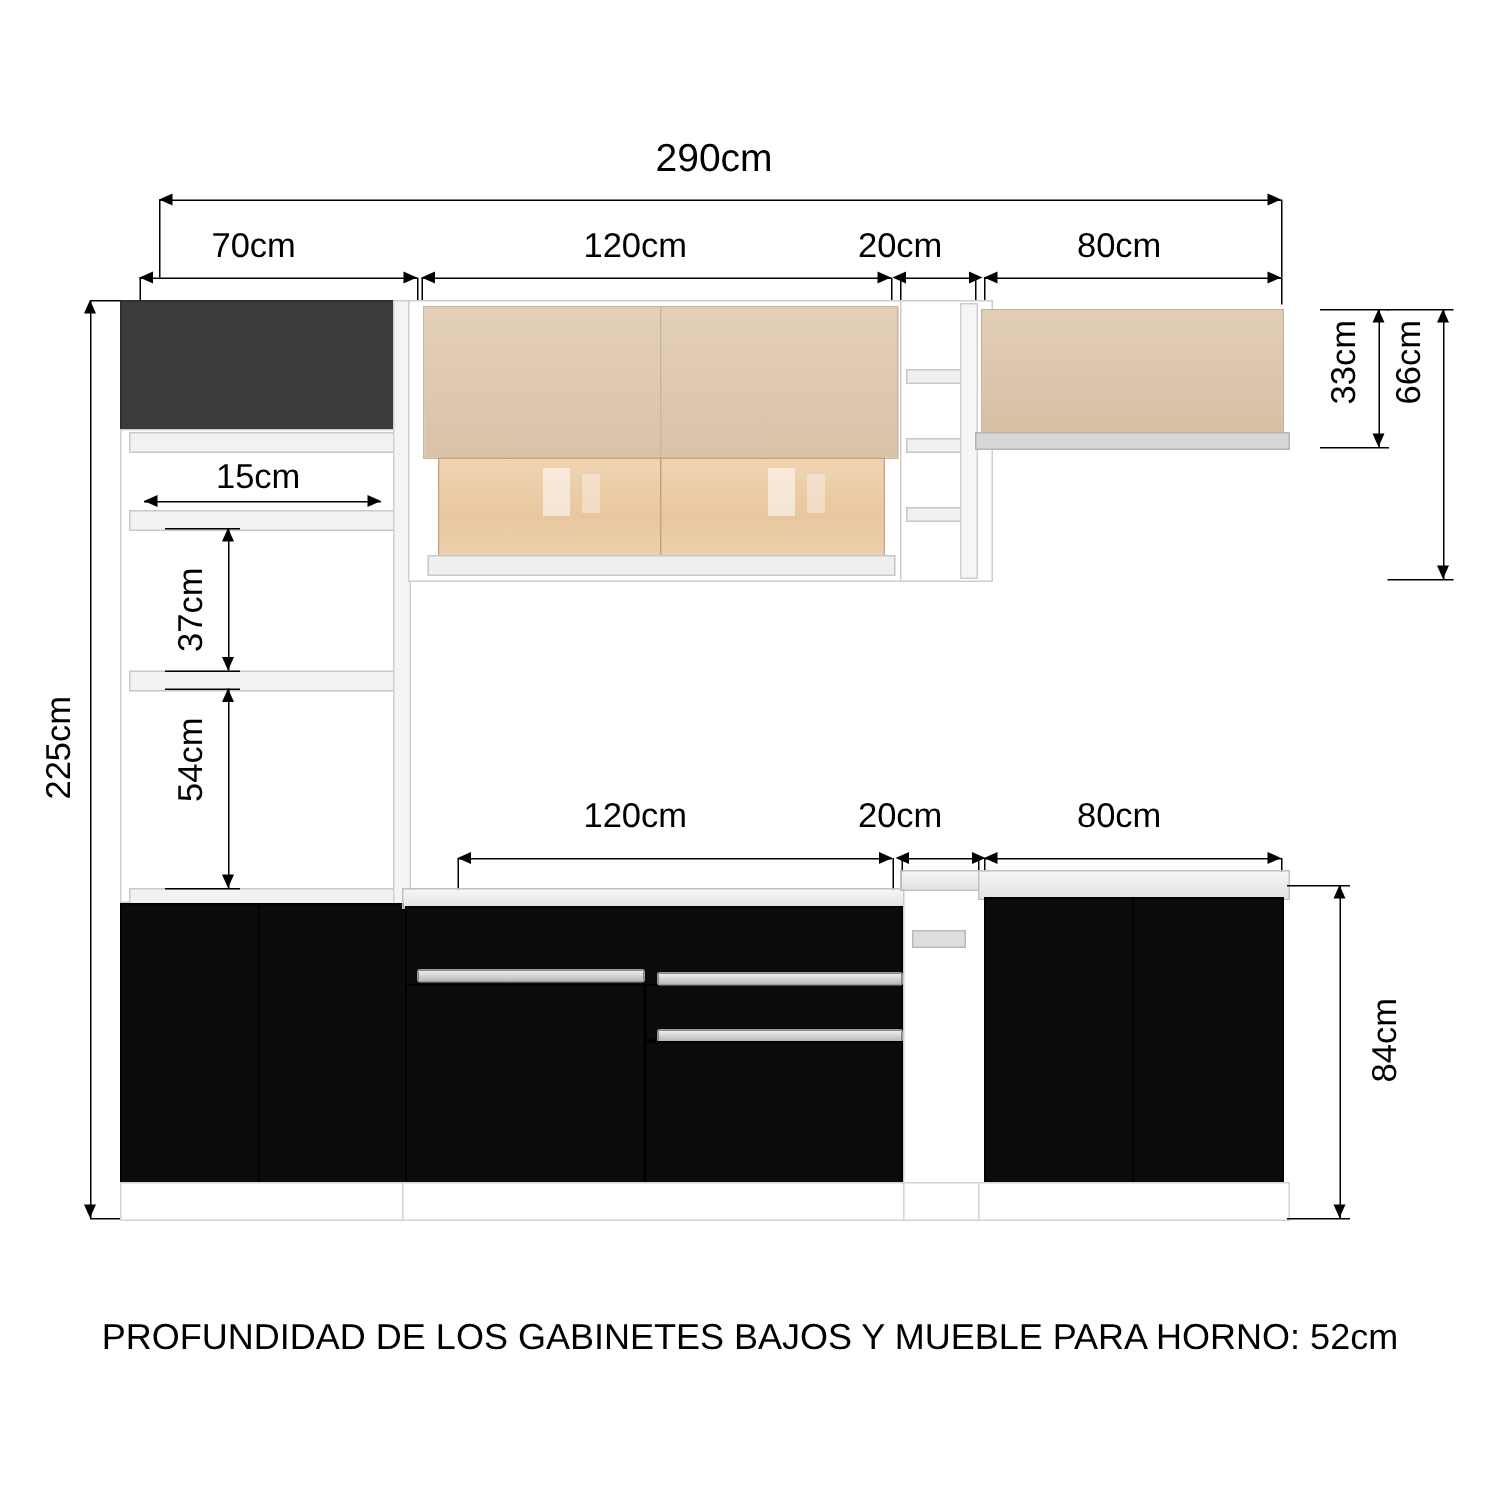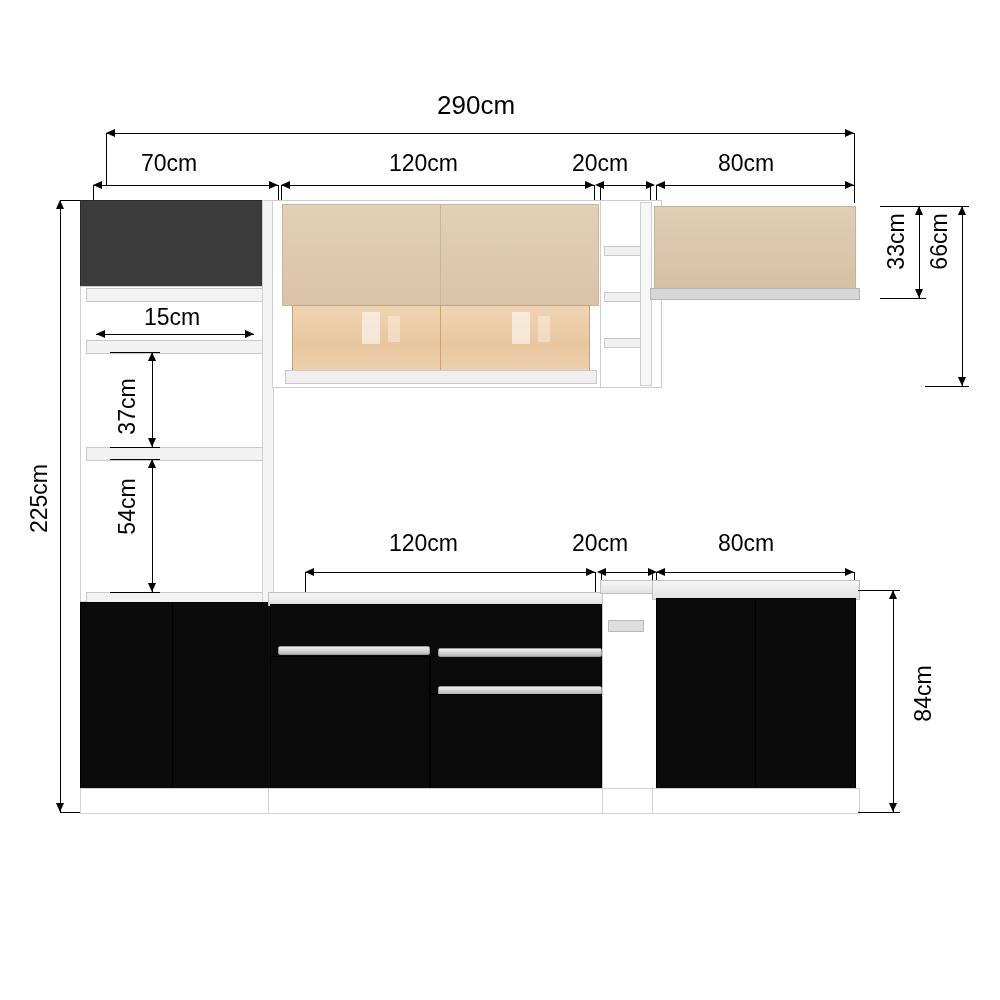--- a/index.html
+++ b/index.html
@@ -274,14 +274,15 @@
   <div class="abs countertop" style="left:652px; top:580px; width:206px; height:18px;"></div>
   <div class="abs blackdoor" style="left:656px; top:598px; width:99px; height:190px;"></div>
   <div class="abs blackdoor" style="left:755px; top:598px; width:99px; height:190px;"></div>
   <div class="abs plinth" style="left:652px; top:788px; width:206px; height:24px;"></div>
 
   <div class="dim" style="left:893px; top:682px; width:60px; text-align:center; transform:rotate(-90deg);">84cm</div>
   <div class="varrow" style="left:893px; top:590px; height:222px;"></div>
   <div class="tickh" style="left:858px; top:590px; width:42px;"></div>
   <div class="tickh" style="left:858px; top:812px; width:42px;"></div>
 
+  <div class="caption" style="left:0; top:878px;">PROFUNDIDAD DE LOS GABINETES BAJOS Y MUEBLE PARA HORNO: 52cm</div>
 
 </div>
 
 </body></html>

